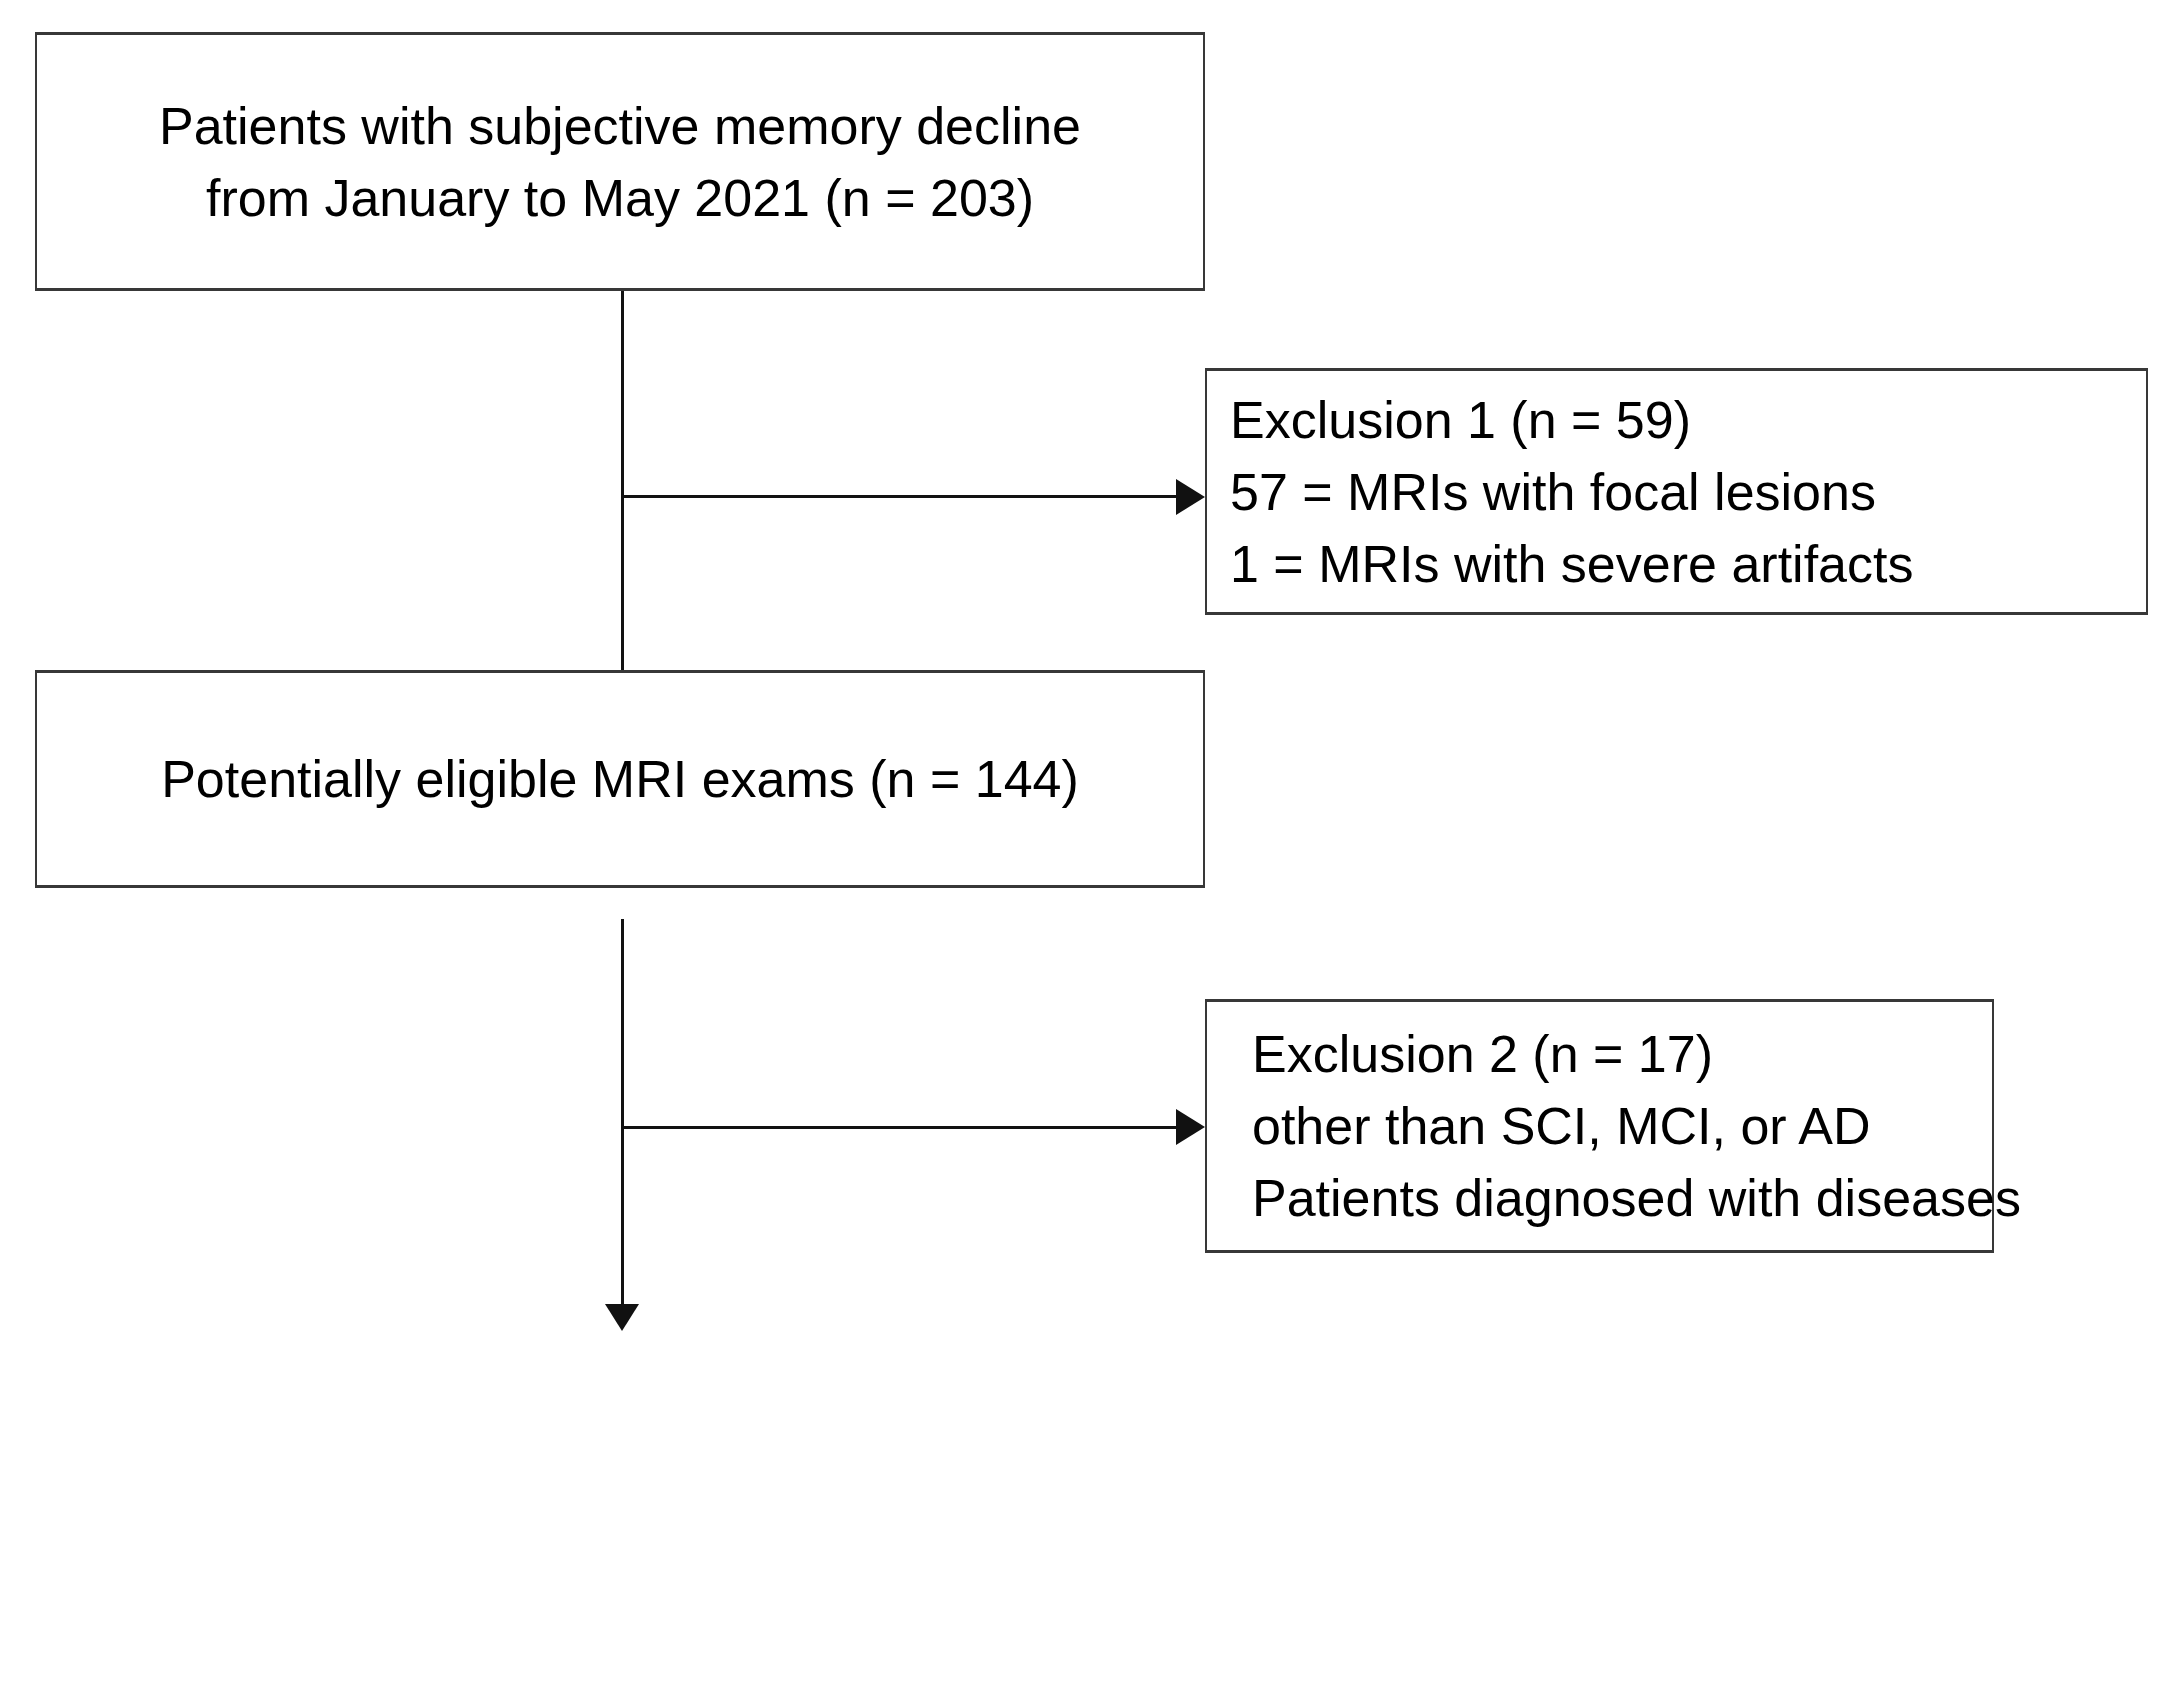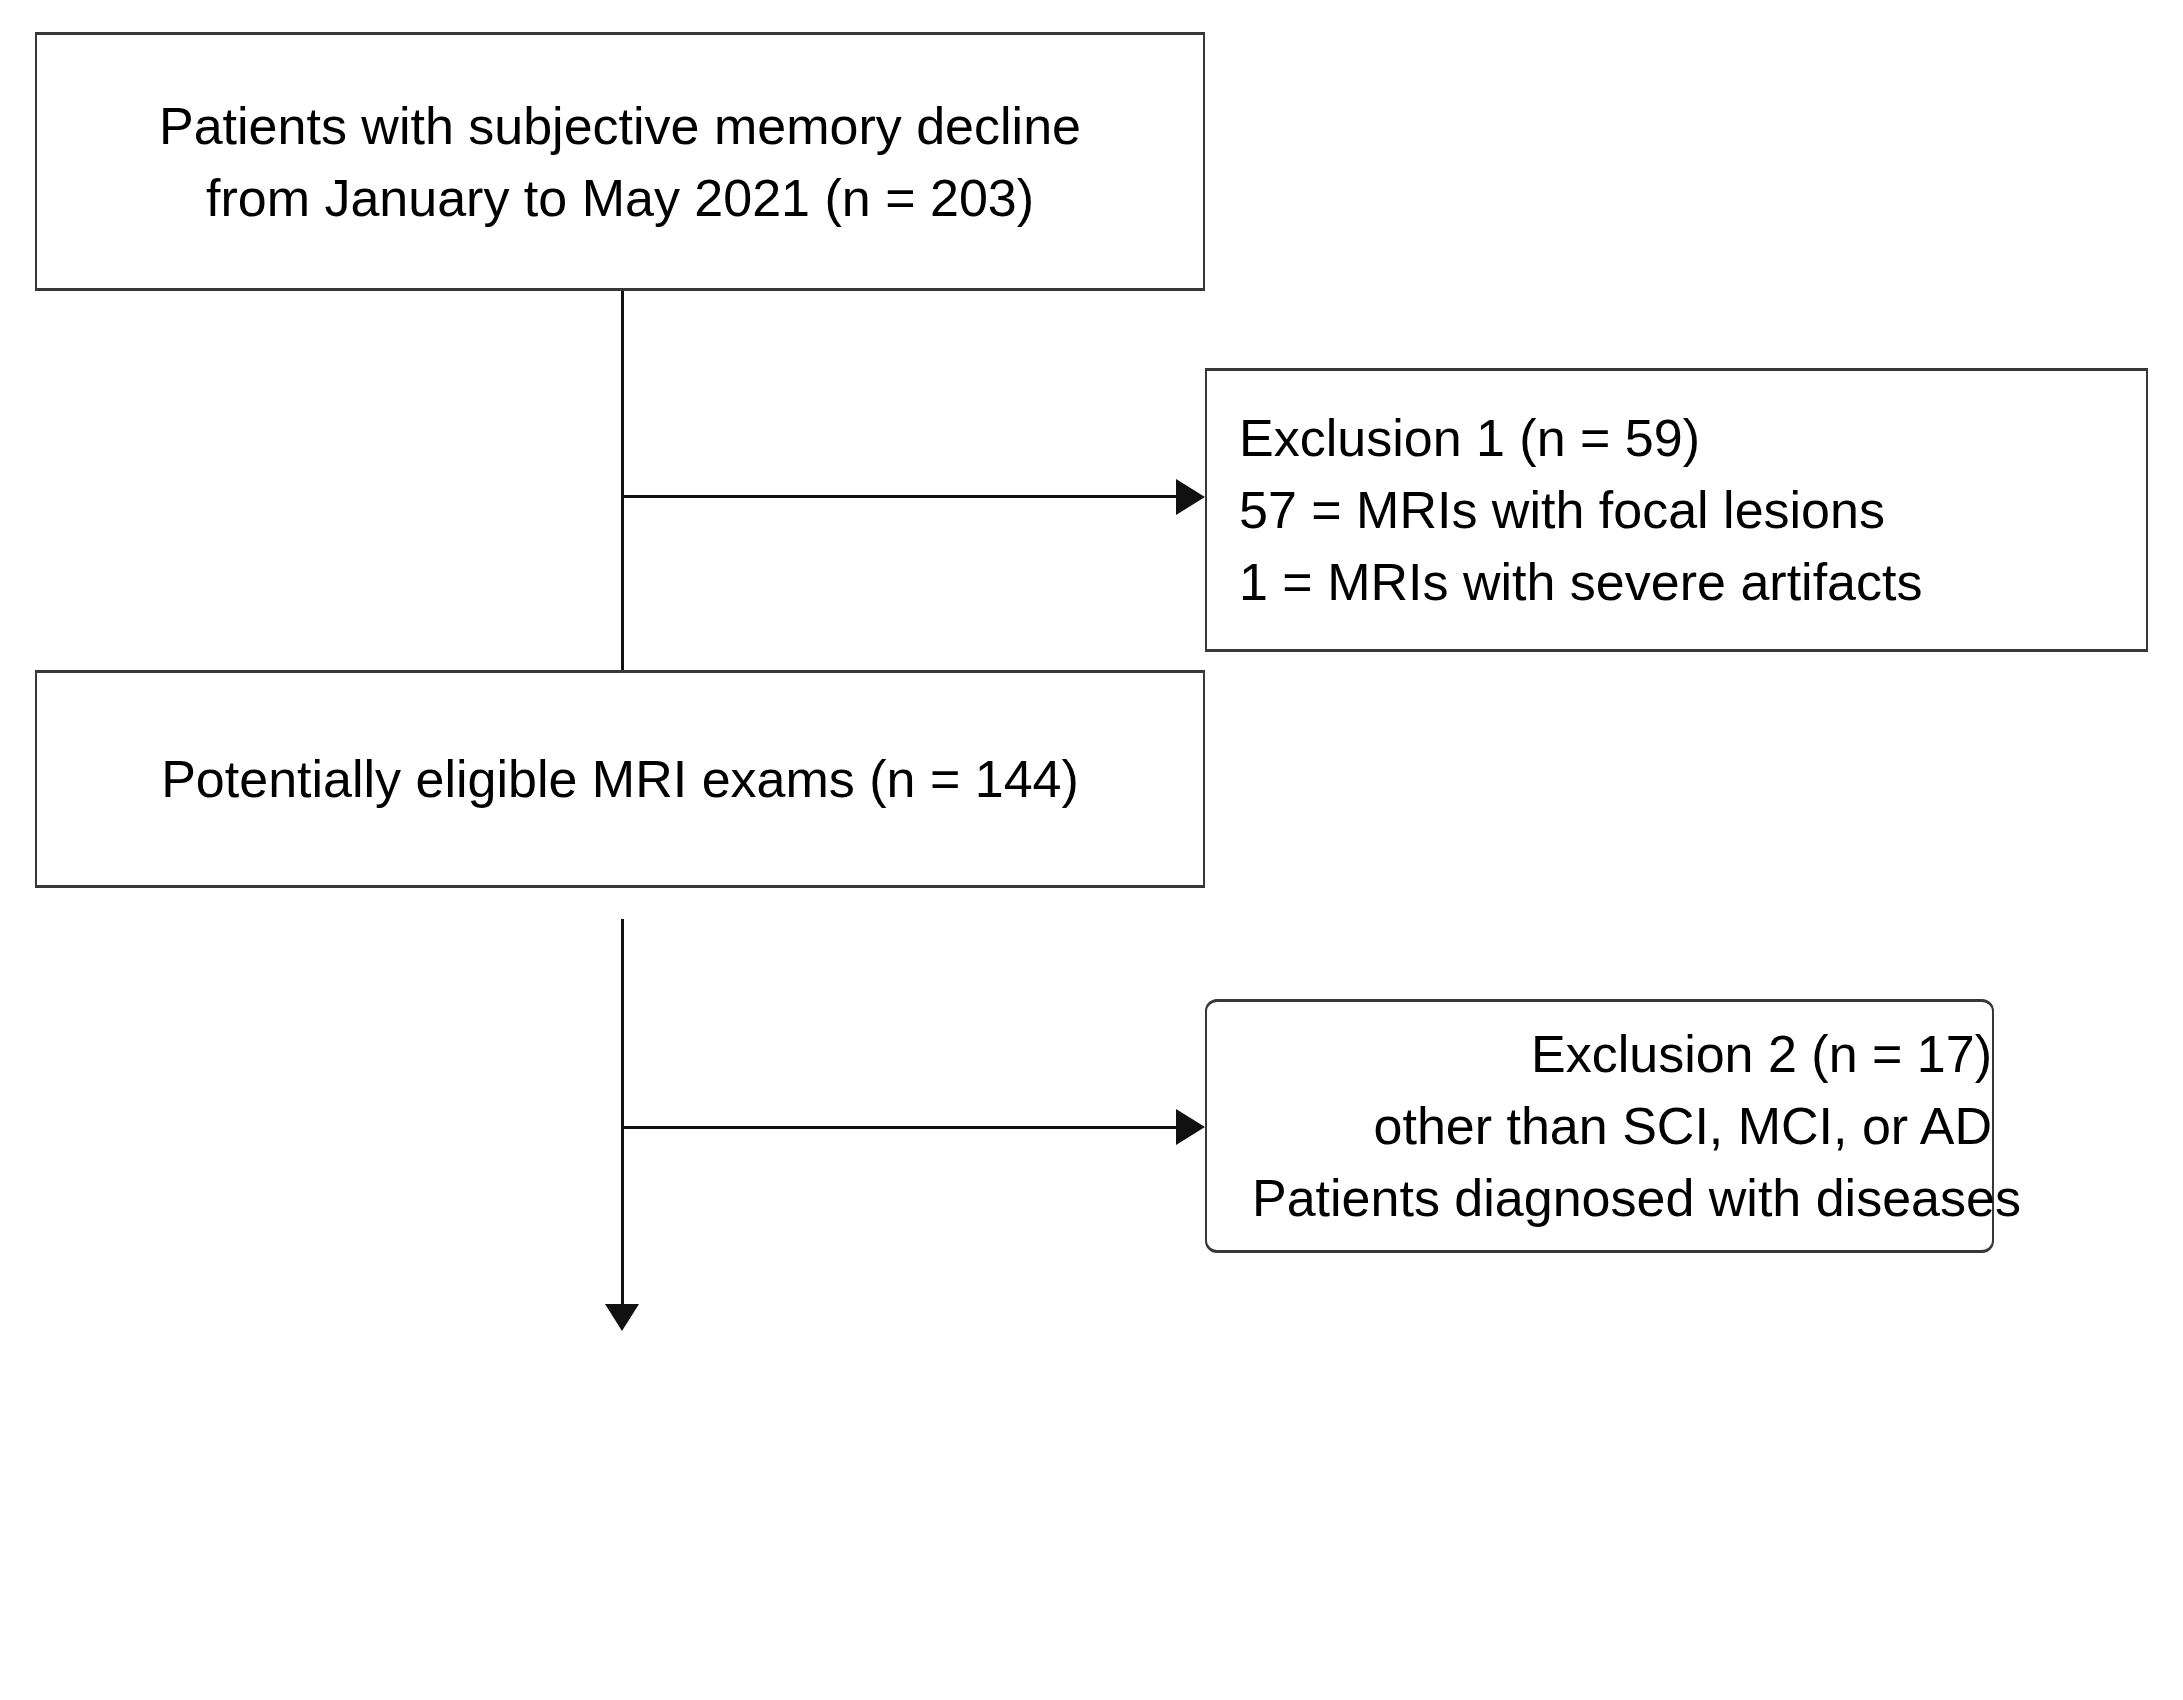--- a/index.html
+++ b/index.html
@@ -32,22 +32,22 @@
   }
   .flow-box .line { display: block; }
 
   
   #box-patients   { left: 35px;   top: 32px;   width: 1170px; height: 259px; align-items: center; text-align: center; }
   #box-eligible   { left: 35px;   top: 670px; width: 1170px; height: 218px; align-items: center; text-align: center; }
   #box-processing { left: 35px;   top: 1332px; width: 1168px; height: 339px; justify-content: flex-start; padding: 57px 12.4px 0 39px; text-align: left; }
   #box-processing .line-0 { text-indent: 17.4px; }
 
   
-  #box-exclusion1 { left: 1205px; top: 368px;  width: 943px; height: 284px; padding-left: 32px; text-align: left; }
-  #box-exclusion2 { left: 1205px; top: 999px; width: 789px; height: 254px; padding-left: 45px; text-align: right; border-radius: 12px; }
+  #box-exclusion1 { left: 1205px; top: 368px;  width: 943px; height: 247px; padding-left: 23px; text-align: left; }
+  #box-exclusion2 { left: 1205px; top: 999px; width: 789px; height: 254px; padding-left: 45px; text-align: left; }
 
   
   .connector-line {
     position: absolute;
     background: #111111;
   }
   #vline-1 { left: 621px;  top: 291px;  width: 2.5px;   height: 383px; }
   #vline-2 { left: 621px;  top: 919px; width: 2.5px;   height: 385px; }
   #hline-1 { left: 622px; top: 495px;  width: 554px; height: 2.5px; }
   #hline-2 { left: 622px; top: 1126px; width: 554px; height: 2.5px; }

